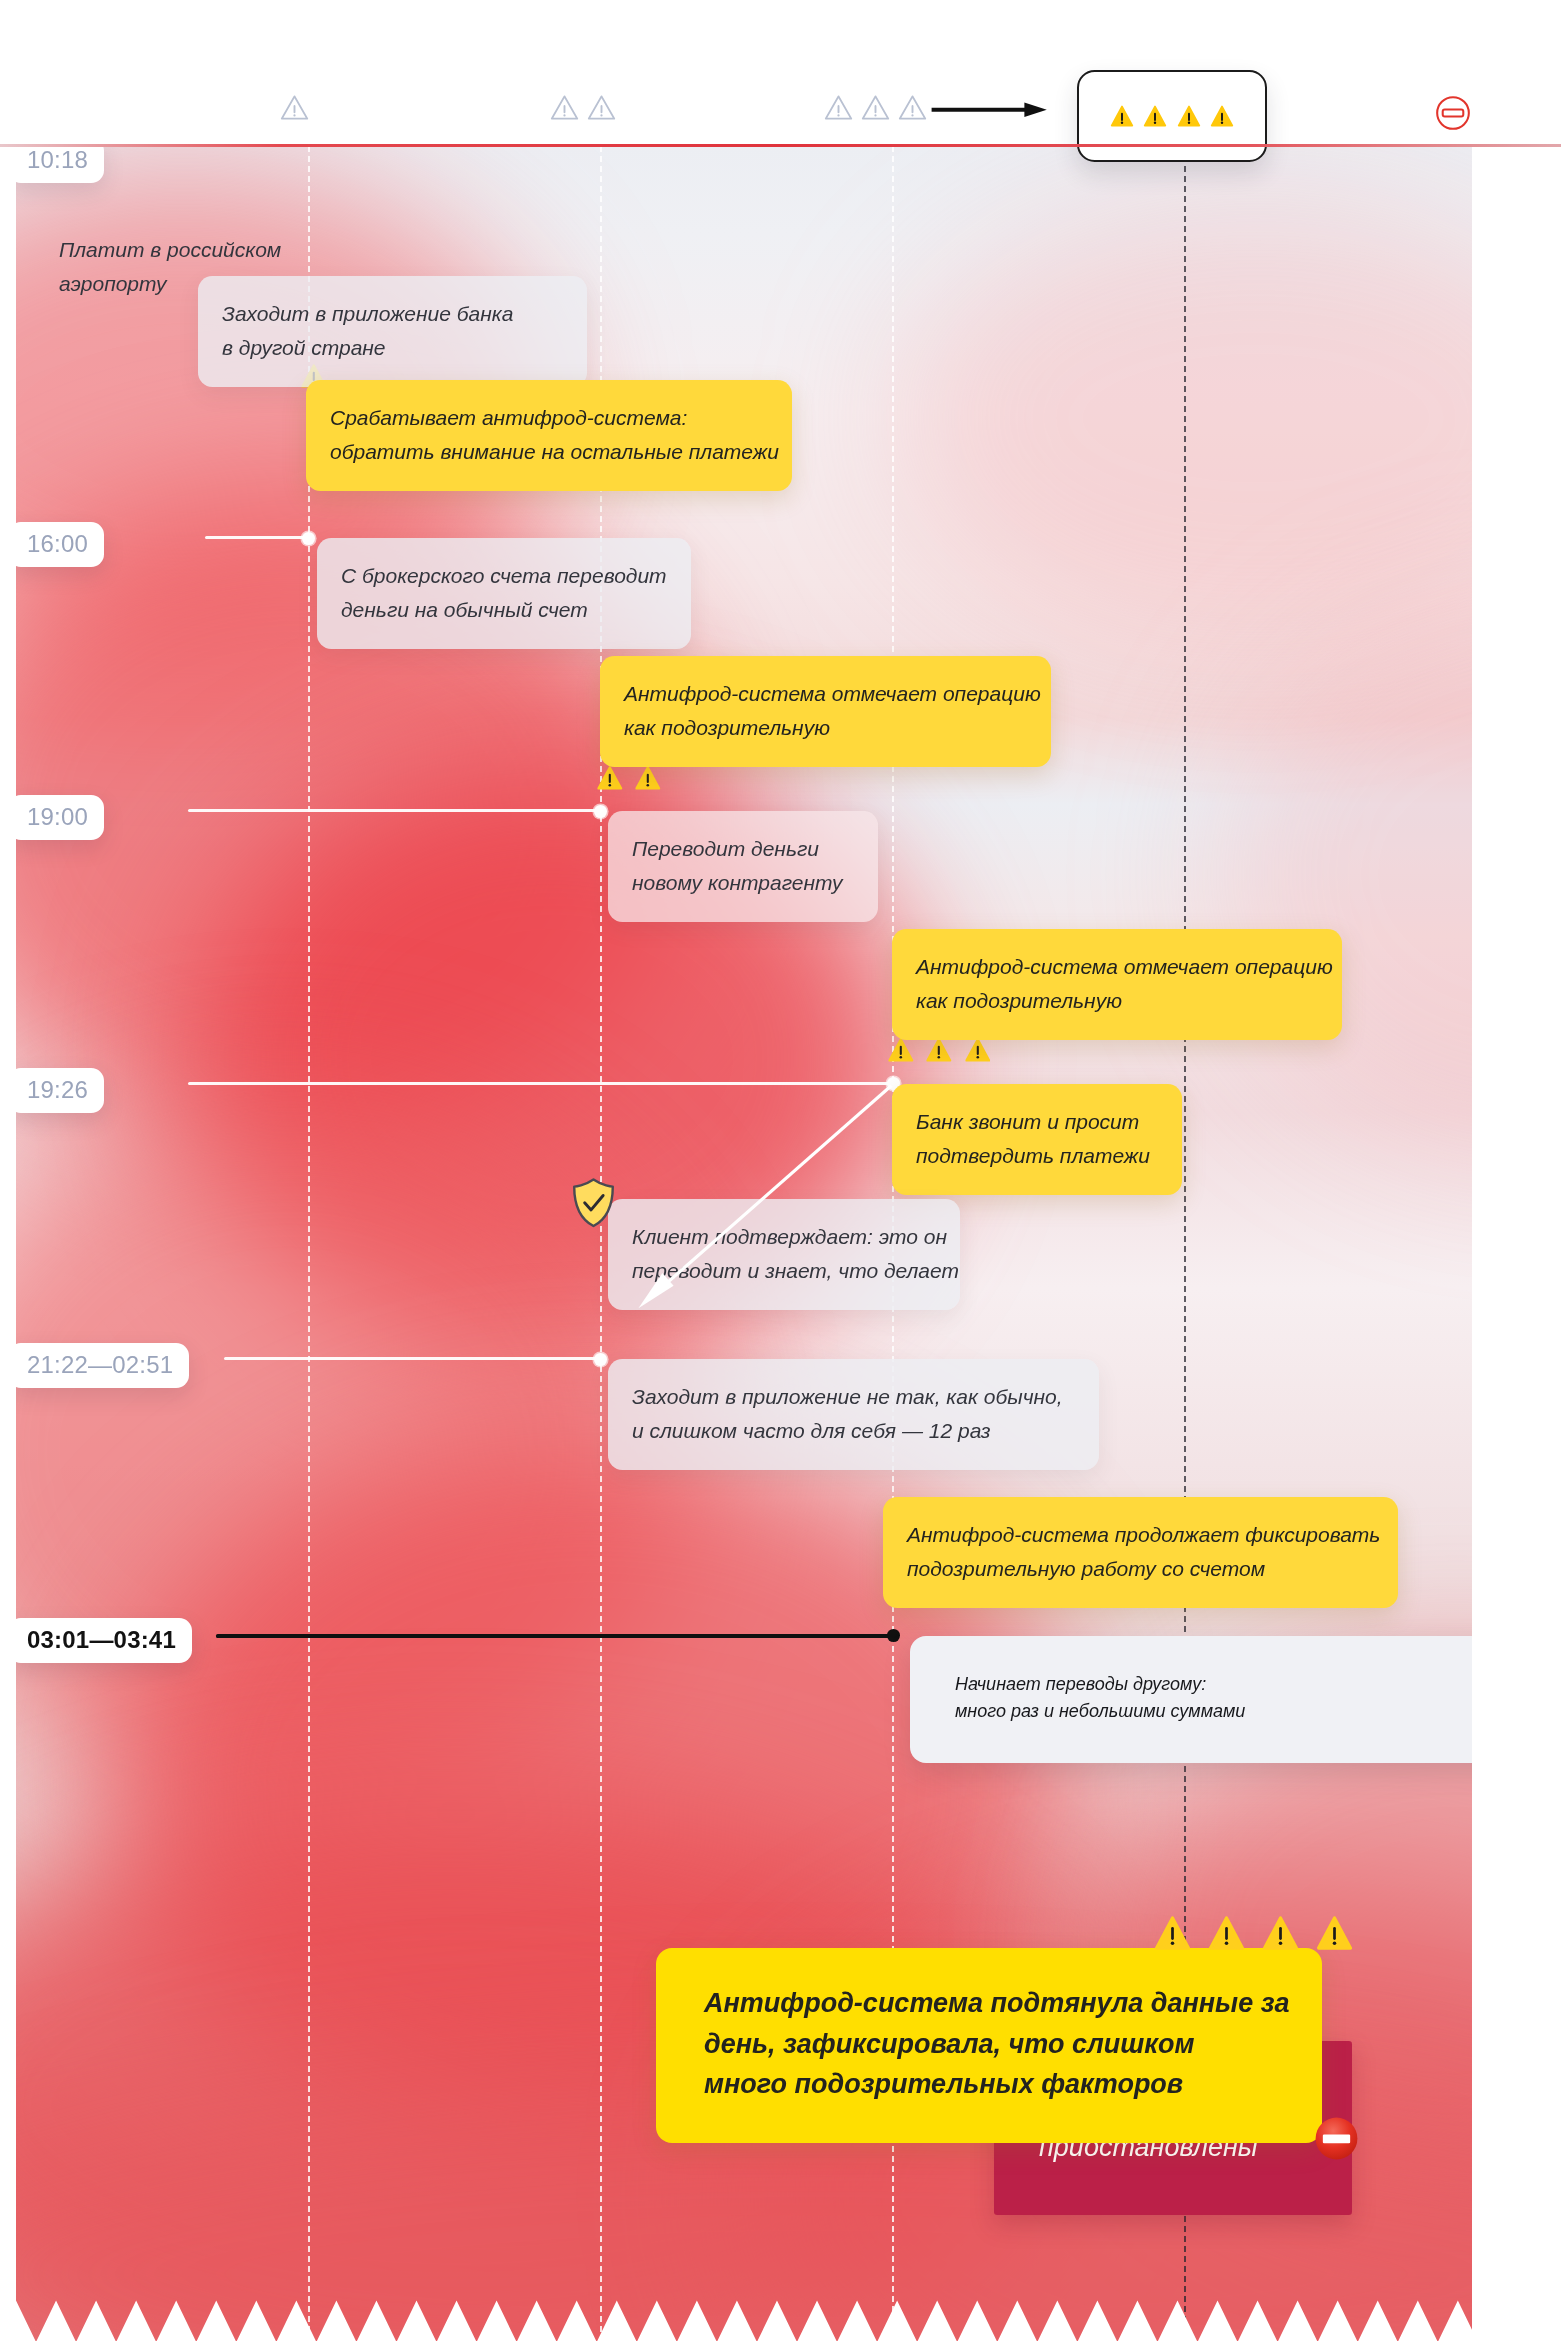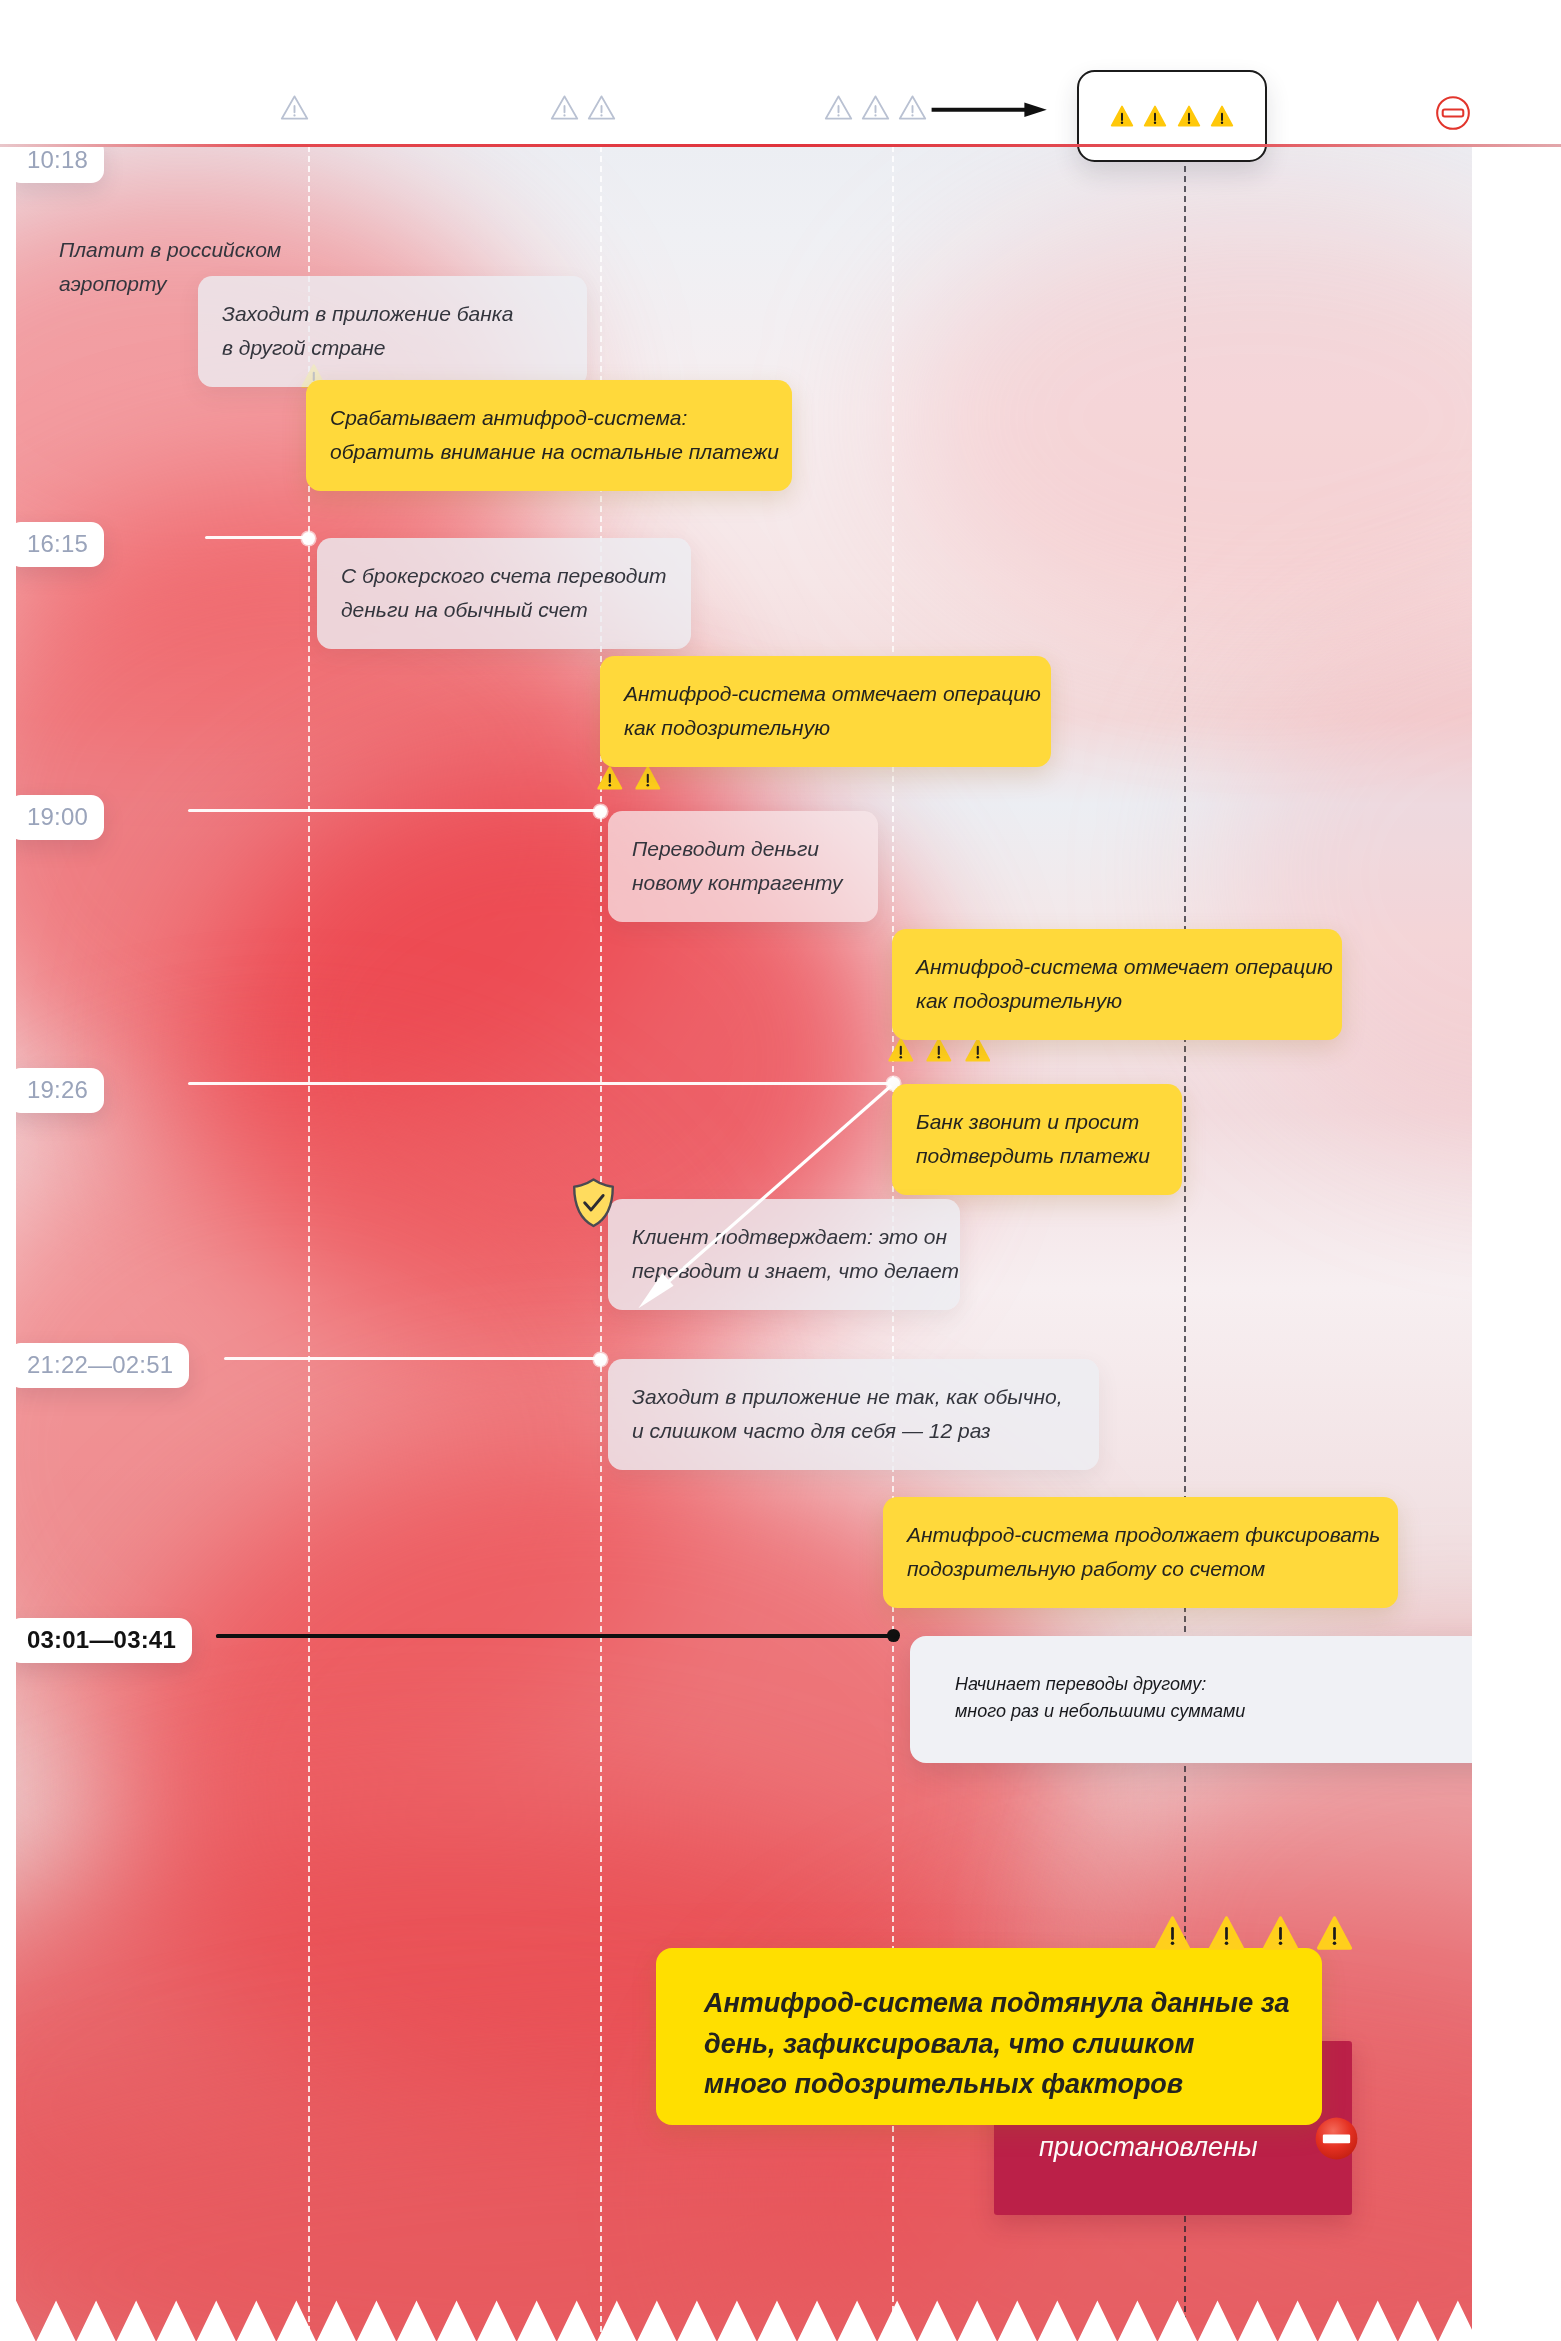--- a/index.html
+++ b/index.html
@@ -333,21 +333,21 @@
           </svg>
       </span>
     </div>
 
     <div class="card yellow" style="left:290px; top:234px; width:486px;">
       <span class="ln">Срабатывает антифрод-система:</span>
       <span class="ln">обратить внимание на остальные платежи</span>
     </div>
 
     <div class="tpill" style="top:376px;">
-      <span>16:15</span>
+      <span>16:00</span>
     </div>
     <div class="tline" style="left:189px; top:390px; width:107px;"></div>
     <div class="tdot" style="left:286px; top:386px;"></div>
 
     <div class="card grey" style="left:301px; top:392px; width:374px;">
       <span class="ln">С брокерского счета переводит</span>
       <span class="ln">деньги на обычный счет</span>
     </div>
 
     <div class="badge-row" style="left:581px; top:620px;">
@@ -517,21 +517,21 @@
       </span>
       <span class="badge-tri lg">
         <svg viewBox="0 0 44 42">
             <path d="M22 2 L42 40 H2 Z" fill="#ffcf1c" stroke="#ffcf1c" stroke-width="4" stroke-linejoin="round"></path>
             <line x1="22" y1="15" x2="22" y2="28" stroke="#1a1a1a" stroke-width="3.4" stroke-linecap="round"></line>
             <circle cx="22" cy="34" r="2.2" fill="#1a1a1a"></circle>
           </svg>
       </span>
     </div>
 
-    <div class="card yellow bright huge" style="left:640px; top:1802px; width:666px; padding:35px 32px 20px 48px; border-radius:16px; z-index:32;">
+    <div class="card yellow bright huge" style="left:640px; top:1802px; width:666px; padding:35px 32px 38px 48px; border-radius:16px; z-index:32;">
       <span class="ln">Антифрод-система подтянула данные за</span>
       <span class="ln">день, зафиксировала, что слишком</span>
       <span class="ln">много подозрительных факторов</span>
     </div>
 
     <div class="noentry-badge" style="left:1298px; top:1970px;">
       <svg viewBox="0 0 56 56">
         <defs>
           <radialGradient id="neg" cx="42%" cy="32%" r="72%">
             <stop offset="0%" stop-color="#f46a5a"></stop>

